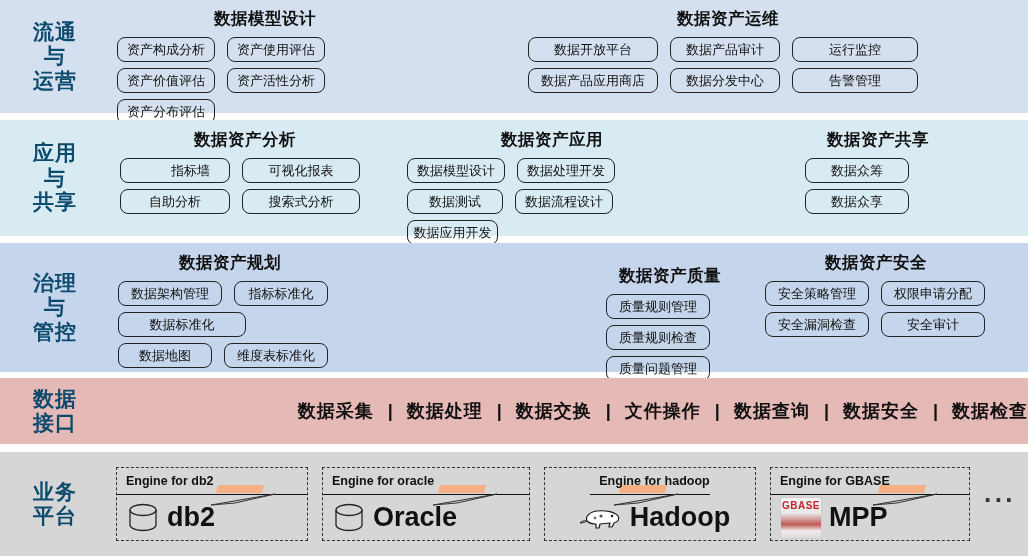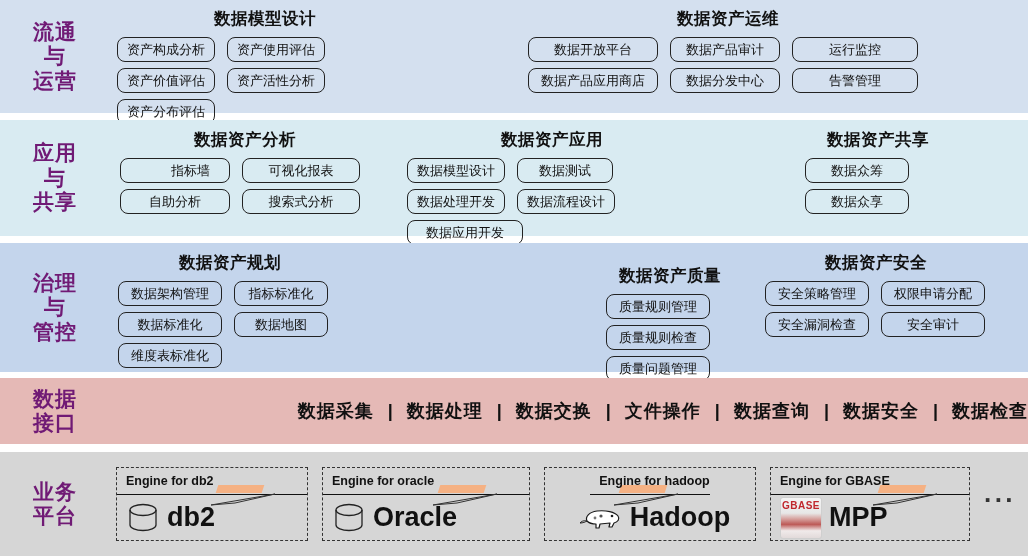--- a/index.html
+++ b/index.html
@@ -23,21 +23,21 @@
     align-items:stretch;
     box-sizing:border-box;
     width:100%;
   }
   .band-label{
     flex:0 0 110px;
     display:flex;
     flex-direction:column;
     align-items:center;
     justify-content:center;
-    color:#701a75;
+    color:#0c4a6e;
     font-weight:bold;
     font-size:21px;
     line-height:1.16;
     letter-spacing:1px;
     user-select:none;
   }
   .band-label span{display:block;text-align:center;white-space:nowrap;}
   .band-body{
     flex:1 1 auto;
     position:relative;
@@ -260,24 +260,24 @@
             <div class="chip" style="width:118px;">可视化报表</div>
             <div class="chip" style="width:110px;">自助分析</div>
             <div class="chip" style="width:118px;">搜索式分析</div>
           </div>
         </div>
 
         <div class="group" style="left:297px;top:9px;width:290px;">
           <div class="group-title">数据资产应用</div>
           <div class="chips">
             <div class="chip" style="width:98px;">数据模型设计</div>
+            <div class="chip" style="width:98px;">数据处理开发</div>
             <div class="chip" style="width:96px;">数据测试</div>
-            <div class="chip" style="width:98px;">数据处理开发</div>
             <div class="chip" style="width:98px;">数据流程设计</div>
-            <div class="chip" style="width:116px;">数据应用开发</div>
+            <div class="chip" style="width:91px;">数据应用开发</div>
           </div>
         </div>
 
         <div class="group" style="left:673px;top:9px;width:190px;">
           <div class="group-title">数据资产共享</div>
           <div class="chips" style="padding-left:22px;flex-direction:column;">
             <div class="chip" style="width:104px;">数据众筹</div>
             <div class="chip" style="width:104px;">数据众享</div>
           </div>
         </div>
@@ -293,21 +293,21 @@
       <span>管控</span>
     </div>
     <div class="band-body">
       <div class="groups">
 
         <div class="group" style="left:8px;top:9px;width:224px;">
           <div class="group-title">数据资产规划</div>
           <div class="chips">
             <div class="chip" style="width:104px;">数据架构管理</div>
             <div class="chip" style="width:94px;">指标标准化</div>
-            <div class="chip" style="width:104px;">数据标准化</div>
+            <div class="chip" style="width:128px;">数据标准化</div>
             <div class="chip" style="width:94px;">数据地图</div>
             <div class="chip" style="width:104px;">维度表标准化</div>
           </div>
         </div>
 
 
         <div class="group" style="left:485px;top:9px;width:150px;margin-top:13px;">
           <div class="group-title">数据资产质量</div>
           <div class="chips" style="padding-left:11px;">
             <div class="chip" style="width:104px;">质量规则管理</div>

